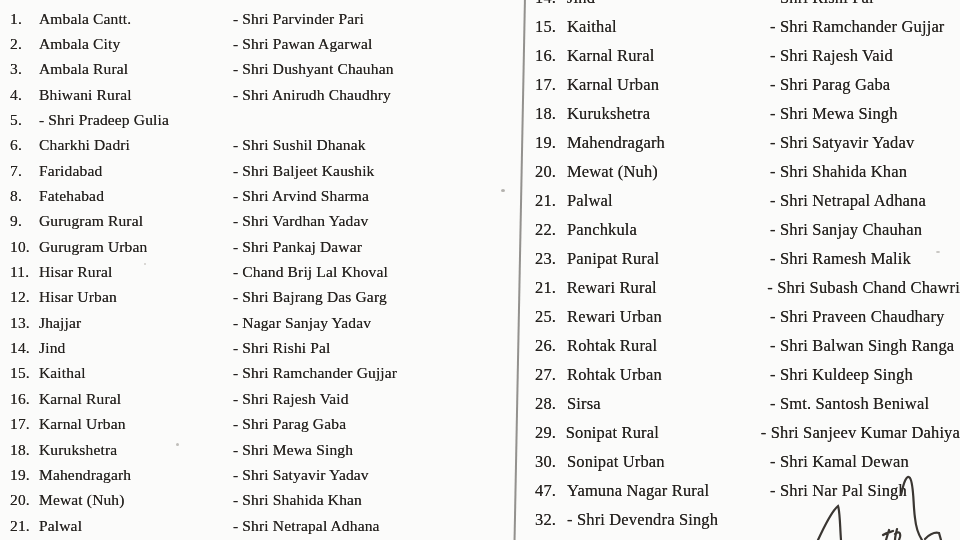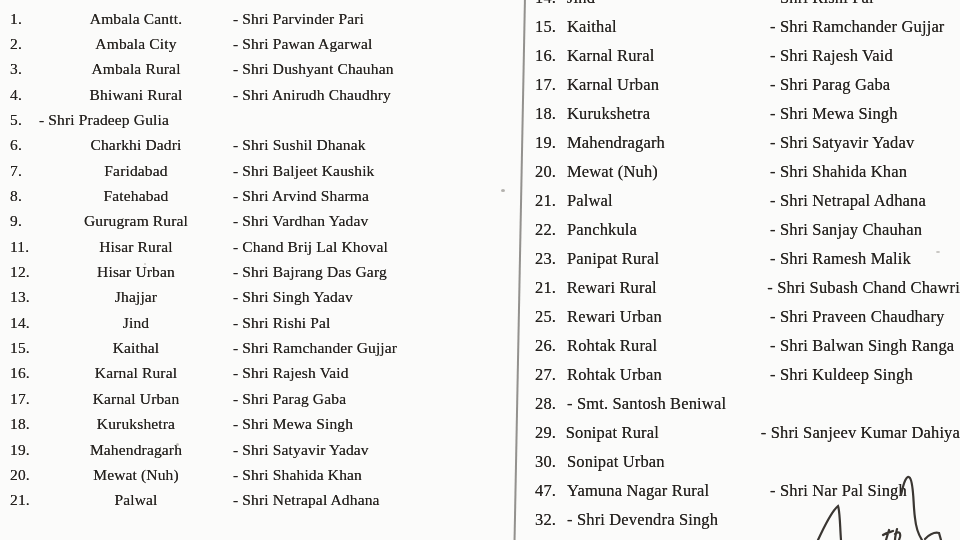--- a/index.html
+++ b/index.html
@@ -10,21 +10,21 @@
     overflow:hidden;
     font-family:"Liberation Serif", serif;
     color:#24211e;
   }
   .col{position:absolute;}
   .row{display:flex;align-items:center;white-space:nowrap;}
   .row span{text-shadow:0 0 0.5px rgba(40,36,32,.75);letter-spacing:.15px;}
   .col-left{left:10px;top:6px;width:465px;font-size:15.5px;}
   .col-left .row{height:25.35px;}
   .col-left .num{width:29px;}
-  .col-left .district{width:194px;text-align:center;}
+  .col-left .district{width:194px;}
   .col-right{left:535px;top:-17px;width:425px;font-size:16.5px;}
   .col-right .row{height:29.05px;}
   .col-right .num{width:32px;}
   .col-right .district{width:203px;}
   .divider{
     position:absolute;left:524px;top:-4px;width:2px;height:552px;
     background:#807e7a;opacity:.85;
     transform:rotate(1.1deg);transform-origin:top center;
   }
   .sig{position:absolute;left:0;top:0;pointer-events:none;}
@@ -78,33 +78,38 @@
         <span class="num">8.</span>
         <span class="district">Fatehabad</span>
         <span class="officer">- Shri Arvind Sharma</span>
       </div>
       <div class="row">
         <span class="num">9.</span>
         <span class="district">Gurugram Rural</span>
         <span class="officer">- Shri Vardhan Yadav</span>
       </div>
       <div class="row">
+        <span class="num">10.</span>
+        <span class="district">Gurugram Urban</span>
+        <span class="officer">- Shri Pankaj Dawar</span>
+      </div>
+      <div class="row">
         <span class="num">11.</span>
         <span class="district">Hisar Rural</span>
         <span class="officer">- Chand Brij Lal Khoval</span>
       </div>
       <div class="row">
         <span class="num">12.</span>
         <span class="district">Hisar Urban</span>
         <span class="officer">- Shri Bajrang Das Garg</span>
       </div>
       <div class="row">
         <span class="num">13.</span>
         <span class="district">Jhajjar</span>
-        <span class="officer">- Shri Singh Yadav</span>
+        <span class="officer">- Nagar Sanjay Yadav</span>
       </div>
       <div class="row">
         <span class="num">14.</span>
         <span class="district">Jind</span>
         <span class="officer">- Shri Rishi Pal</span>
       </div>
       <div class="row">
         <span class="num">15.</span>
         <span class="district">Kaithal</span>
         <span class="officer">- Shri Ramchander Gujjar</span>
@@ -209,30 +214,32 @@
         <span class="district">Rohtak Rural</span>
         <span class="officer">- Shri Balwan Singh Ranga</span>
       </div>
       <div class="row">
         <span class="num">27.</span>
         <span class="district">Rohtak Urban</span>
         <span class="officer">- Shri Kuldeep Singh</span>
       </div>
       <div class="row">
         <span class="num">28.</span>
+        <span class="district">Sirsa</span>
         <span class="officer">- Smt. Santosh Beniwal</span>
       </div>
       <div class="row">
         <span class="num">29.</span>
         <span class="district">Sonipat Rural</span>
         <span class="officer">- Shri Sanjeev Kumar Dahiya</span>
       </div>
       <div class="row">
         <span class="num">30.</span>
         <span class="district">Sonipat Urban</span>
+        <span class="officer">- Shri Kamal Dewan</span>
       </div>
       <div class="row">
         <span class="num">47.</span>
         <span class="district">Yamuna Nagar Rural</span>
         <span class="officer">- Shri Nar Pal Singh</span>
       </div>
       <div class="row">
         <span class="num">32.</span>
         <span class="officer">- Shri Devendra Singh</span>
       </div>

